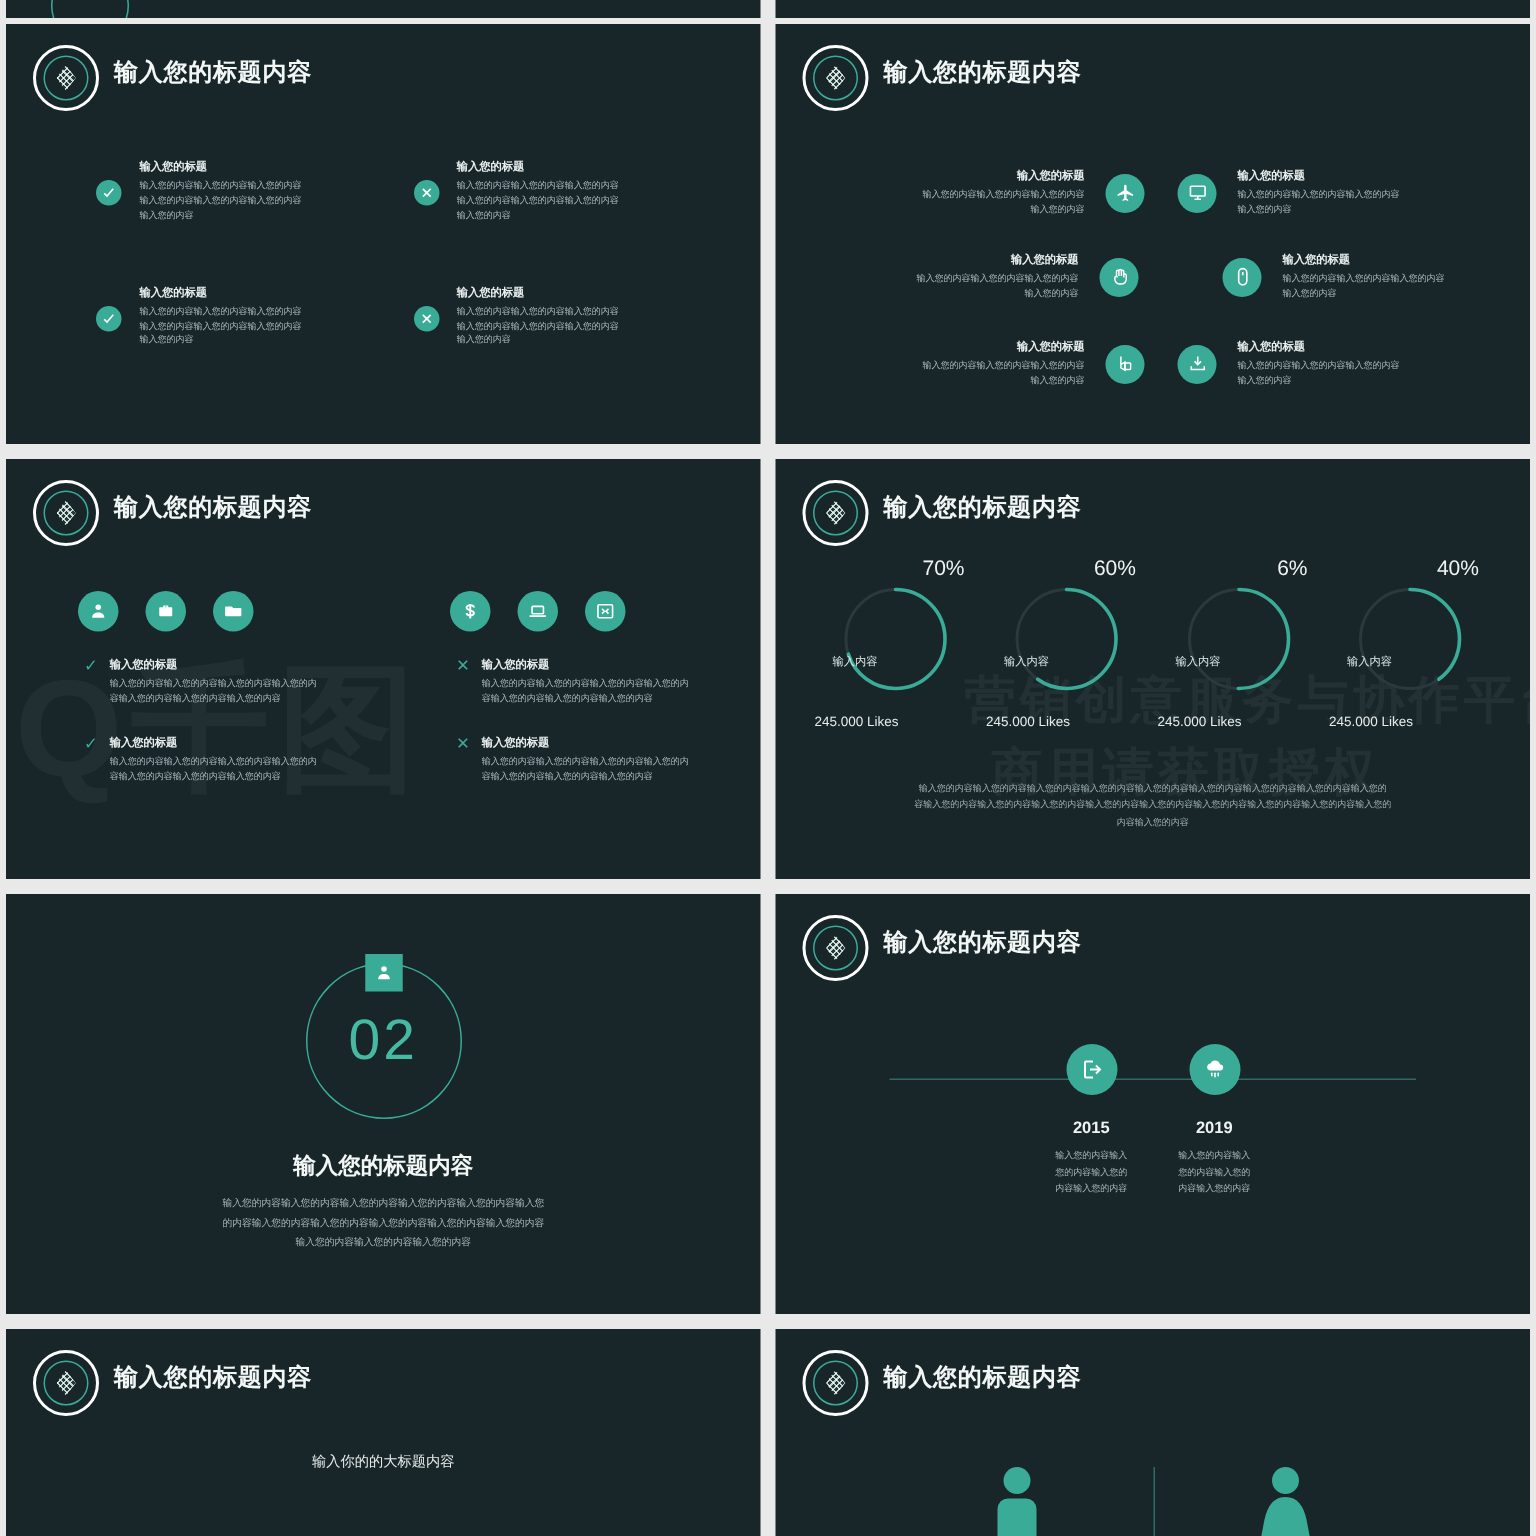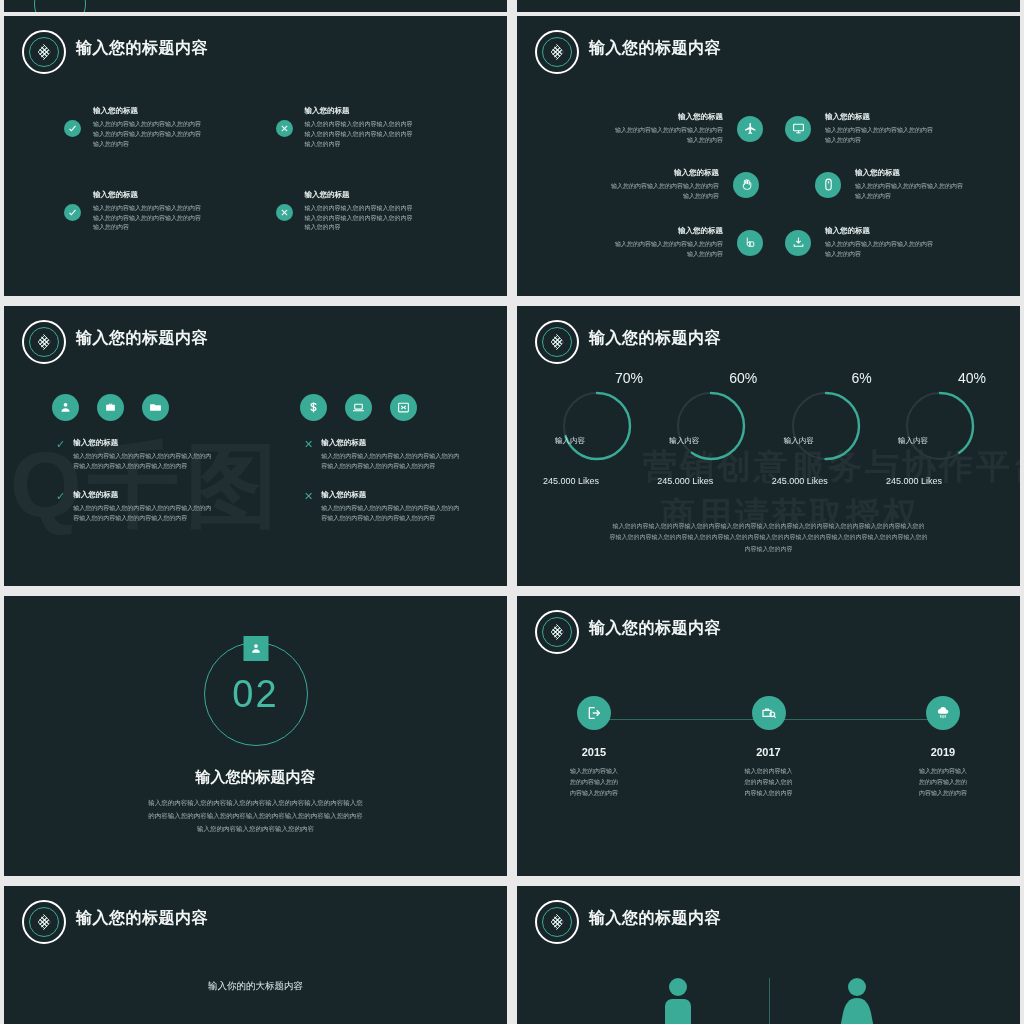--- a/index.html
+++ b/index.html
@@ -104,28 +104,28 @@
   .sec-chip{
     position:absolute; left:50%; top:40px; transform:translateX(-50%);
     width:25px; height:25px; background:#3aab96; display:flex; align-items:center; justify-content:center;
   }
   .sec-title{ position:absolute; left:0; right:0; top:172px; text-align:center; font-size:15px; font-weight:bold; color:#f2f6f5; }
   .sec-body{ position:absolute; left:110px; right:110px; top:200px; text-align:center; font-size:6.5px; line-height:2; color:#a9b8b6; }
 
   
   .tl{ position:absolute; left:36px; right:36px; top:100px; }
   .tl-line{ position:absolute; top:23px; left:40px; right:40px; height:1px; background:#2f6a62; }
-  .tl-items{ display:flex; justify-content:space-between; position:relative; }
+  .tl-items{ display:flex; justify-content:center; position:relative; }
   .tl-item{ width:82px; text-align:center; }
   .tl-item .circ{ width:34px; height:34px; margin:0 auto; }
   .tl-year{ margin-top:16px; font-size:11px; font-weight:bold; color:#eef3f2; }
   .tl-desc{ margin-top:8px; font-size:6px; line-height:1.85; color:#a9b8b6; }
 
   
-  .s7-h{ position:absolute; left:0; right:0; top:94px; text-align:center; font-size:9.5px; color:#e6eceb; }
+  .s7-h{ position:absolute; left:0; right:0; top:82px; text-align:center; font-size:9.5px; color:#e6eceb; }
 
   
   .ppl{ position:absolute; left:0; right:0; top:90px; display:flex; justify-content:center; align-items:flex-end; gap:130px; }
   .divider-v{ position:absolute; left:50%; top:92px; width:1px; height:90px; background:#2f6a62; }
 
   
   .wm{ position:absolute; pointer-events:none; color:rgba(255,255,255,.045); font-weight:bold; white-space:nowrap; }
   .wm-q{ left:6px; top:118px; font-size:92px; letter-spacing:6px; }
   .wm-t1{ left:126px; top:138px; font-size:34px; letter-spacing:3px; color:rgba(255,255,255,.05); }
   .wm-t2{ left:126px; top:186px; font-size:34px; letter-spacing:3px; color:rgba(255,255,255,.05);margin-left:18px; }
@@ -503,36 +503,20 @@
             </div>
             <div class="tl-year">2015</div>
             <div class="tl-desc">
               <div>输入您的内容输入</div>
               <div>您的内容输入您的</div>
               <div>内容输入您的内容</div>
             </div>
           </div>
 
 
-          <div class="tl-item">
-            <div class="circ">
-              <svg width="16" height="16" viewBox="0 0 24 24" fill="none" stroke="#fff" stroke-width="1.8">
-                  <path d="M3 8h12v9H3z"></path>
-                  <path d="M7 8V6h4v2"></path>
-                  <circle cx="17" cy="14" r="3.5"></circle>
-                  <line x1="19.6" y1="16.6" x2="22" y2="19"></line>
-                </svg>
-            </div>
-            <div class="tl-year">2017</div>
-            <div class="tl-desc">
-              <div>输入您的内容输入</div>
-              <div>您的内容输入您的</div>
-              <div>内容输入您的内容</div>
-            </div>
-          </div>
 
 
           <div class="tl-item">
             <div class="circ">
               <svg width="16" height="16" viewBox="0 0 24 24" fill="#fff">
                   <path d="M7 13a3.6 3.6 0 0 1 .5-7.1A5 5 0 0 1 17 7a3 3 0 0 1 .3 6z"></path>
                   <rect x="8" y="15" width="1.6" height="4" rx=".8"></rect>
                   <rect x="11.2" y="15" width="1.6" height="5" rx=".8"></rect>
                   <rect x="14.4" y="15" width="1.6" height="4" rx=".8"></rect>
                 </svg>

